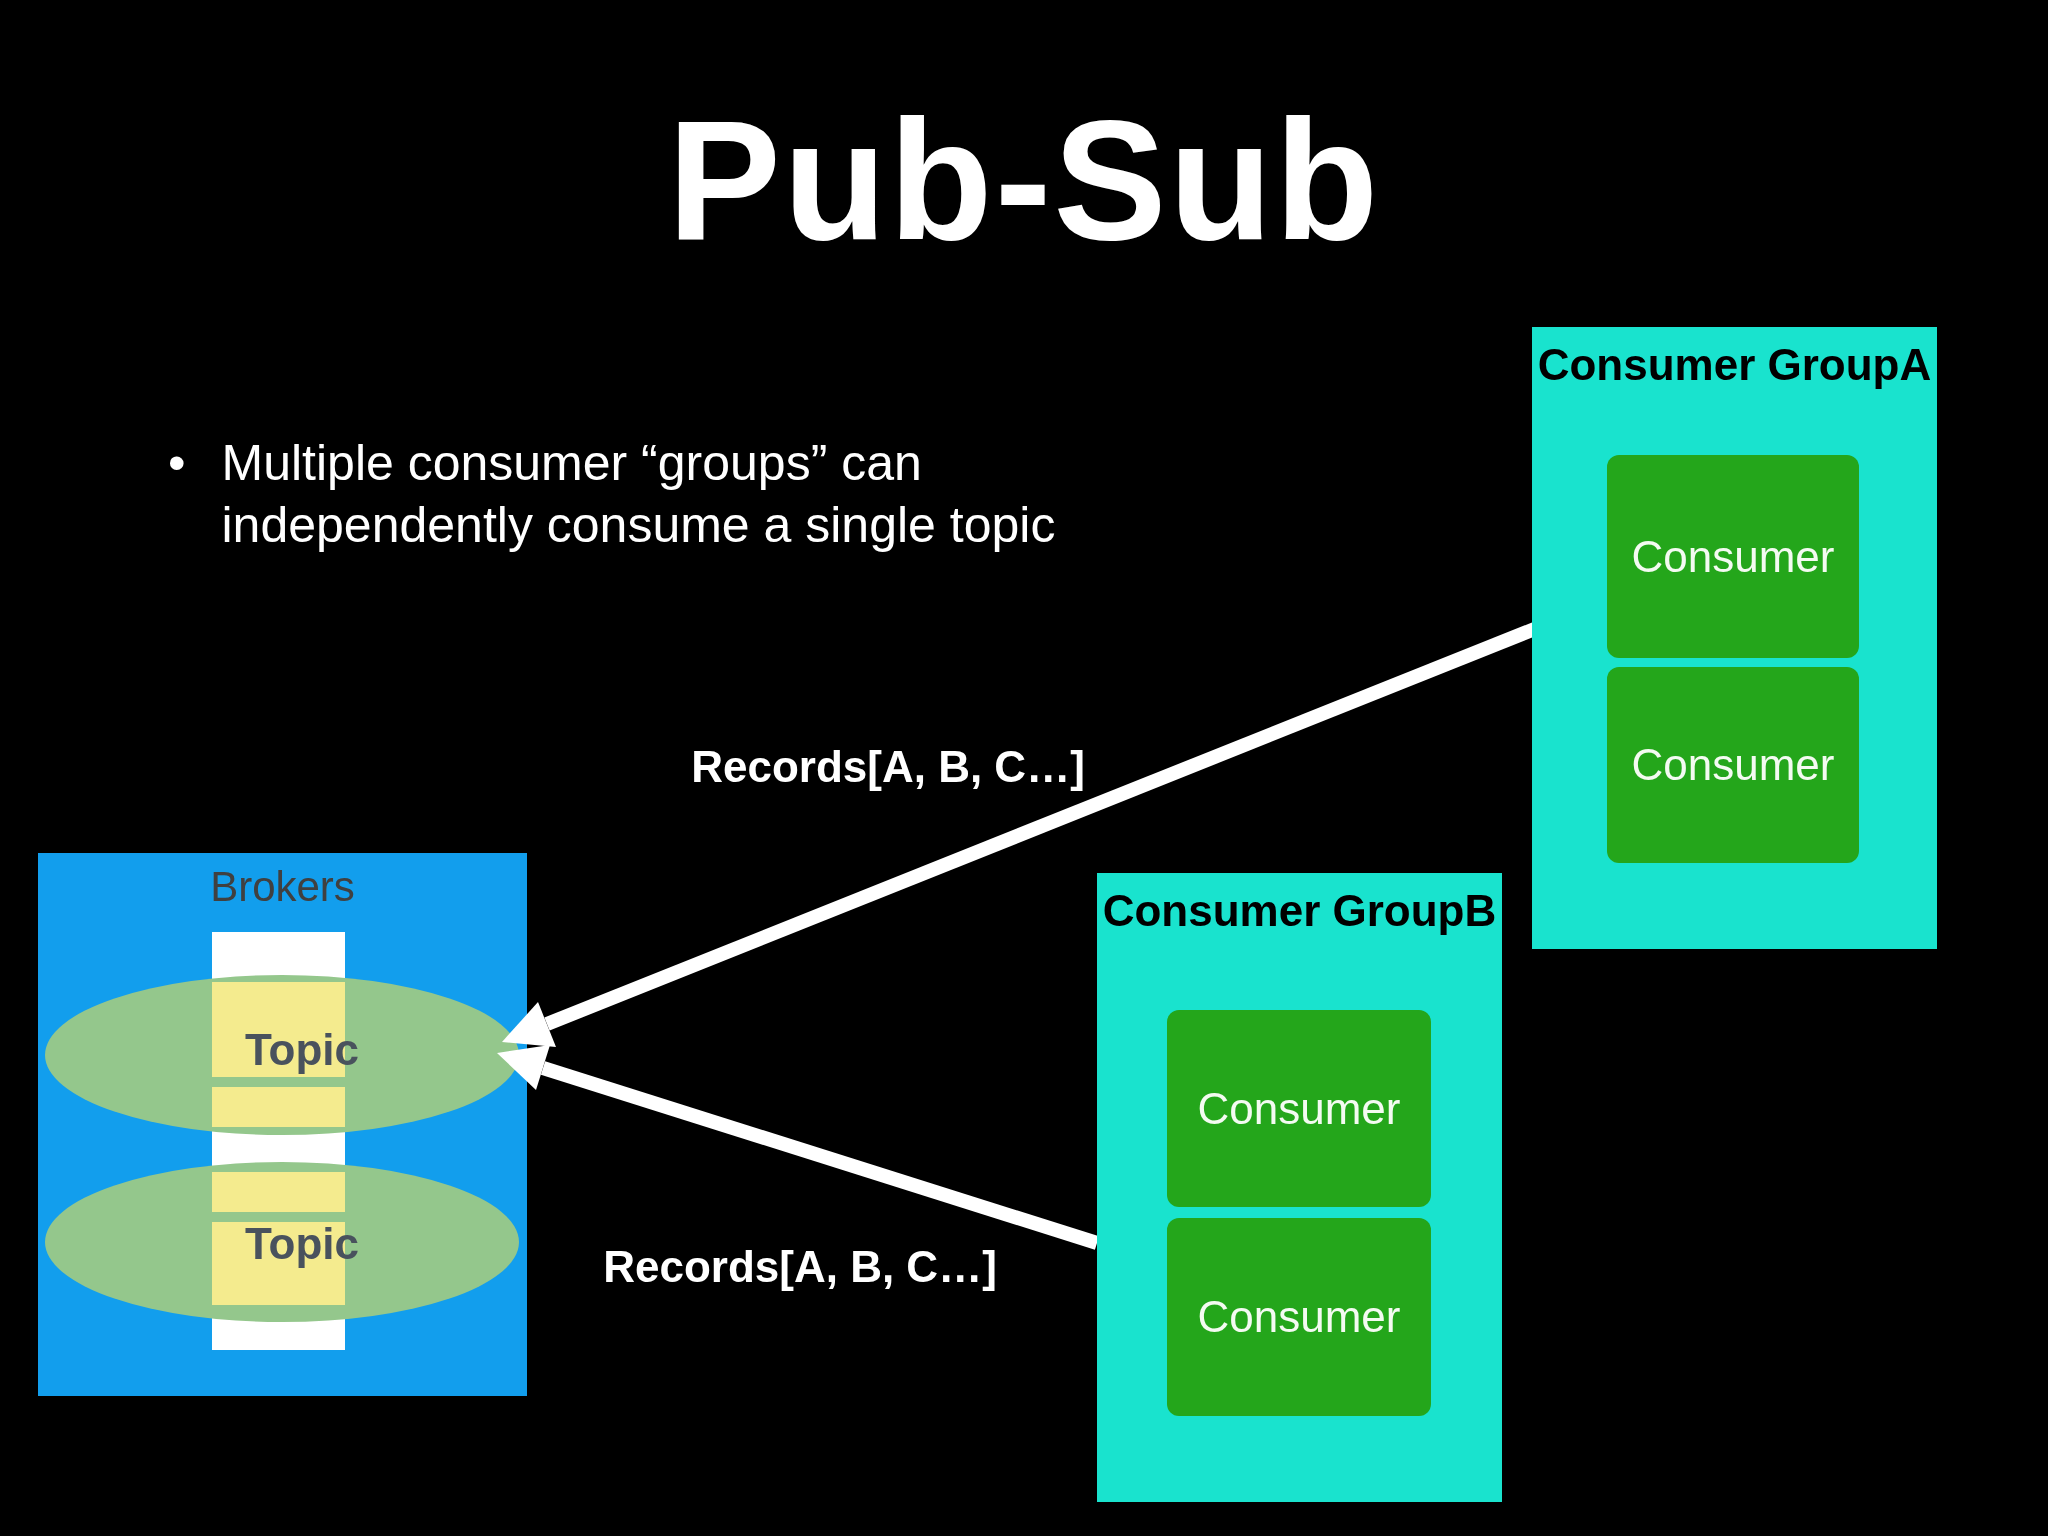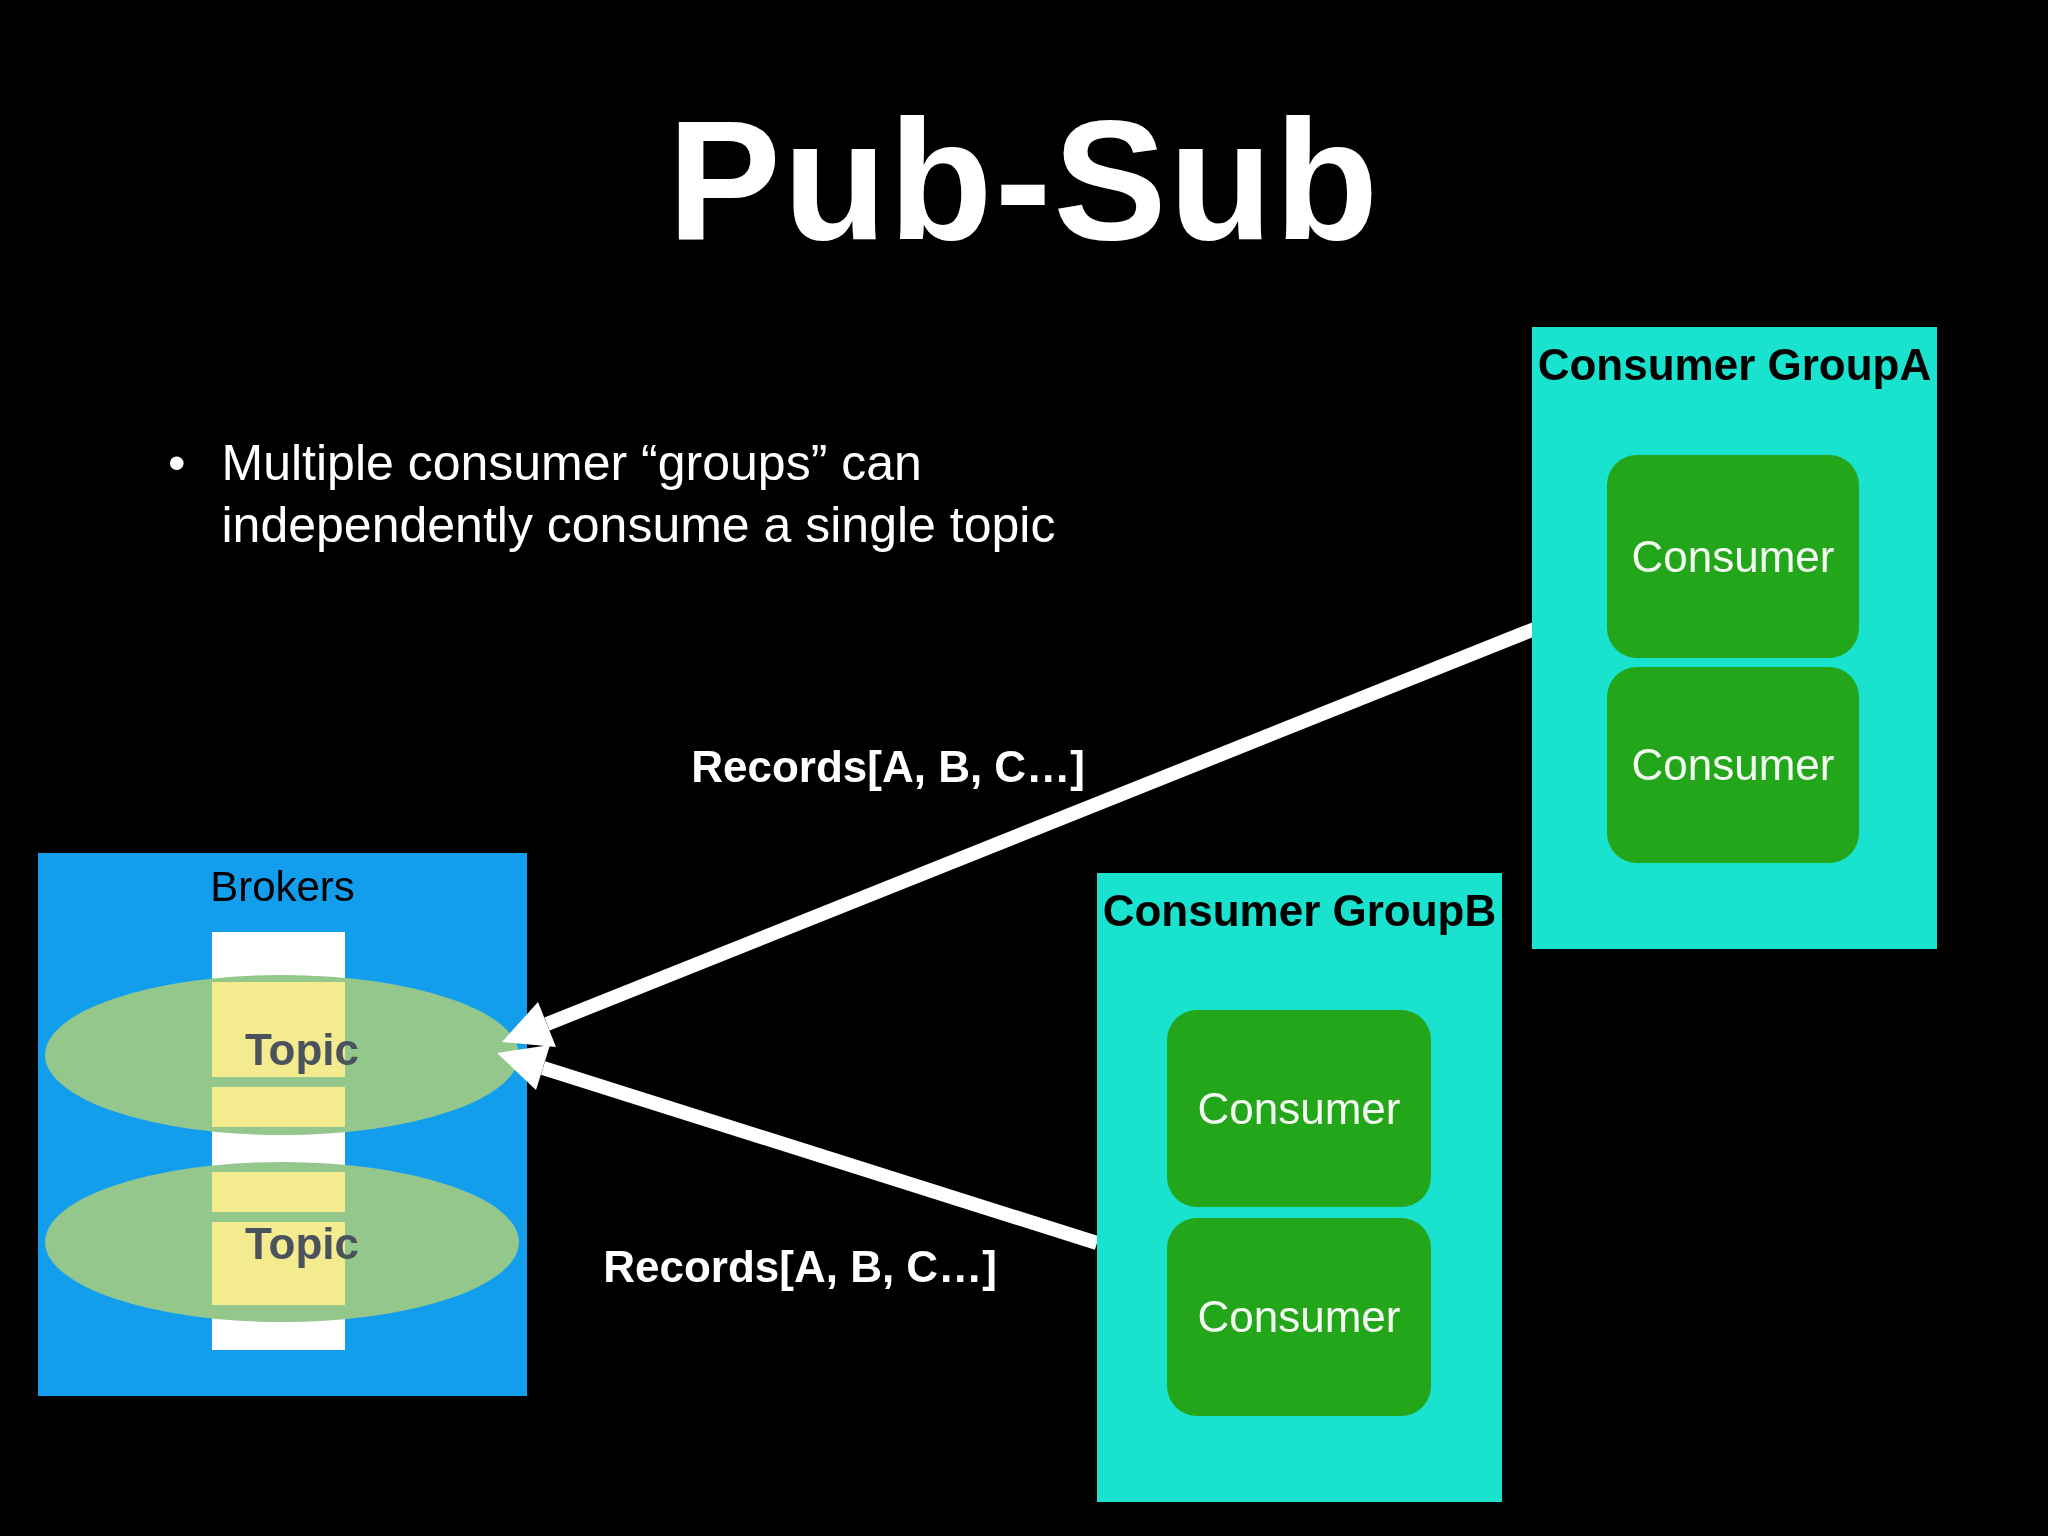--- a/index.html
+++ b/index.html
@@ -15,21 +15,21 @@
     font-size:170px;font-weight:bold;color:#fff;letter-spacing:2px;margin-top:20px;
   }
 
   
   #bullet-row{top:432px;left:168px;width:1000px;display:flex;color:#fff;}
   #bullet-marker{font-size:50px;line-height:62px;margin-right:36px;}
   #bullet-text{font-size:50px;line-height:62px;}
 
   
   #brokers-box{left:38px;top:853px;width:489px;height:543px;background:#129EED;z-index:2;}
-  #brokers-label{top:10px;left:0;width:100%;text-align:center;color:#000000;font-size:42px;}
+  #brokers-label{top:10px;left:0;width:100%;text-align:center;color:#404040;font-size:42px;}
   #partition-column{left:174px;top:79px;width:133px;height:418px;background:#fff;}
   .topic-ellipse{left:7px;width:474px;height:160px;background:#94C78C;border-radius:50%;}
   #topic-ellipse-1{top:122px;}
   #topic-ellipse-2{top:309px;}
   .partition{left:174px;width:133px;background:#F4EB8E;}
   #part-a1{top:129px;height:95px;}
   #part-a2{top:234px;height:40px;}
   #part-b1{top:319px;height:40px;}
   #part-b2{top:369px;height:83px;}
   .topic-label{
@@ -49,21 +49,21 @@
 
   
   .group-box{width:405px;background:#19E3CE;z-index:7;}
   #group-a{left:1532px;top:327px;height:622px;}
   #group-b{left:1097px;top:873px;height:629px;}
   .group-label{
     position:absolute;top:13px;left:0;width:100%;text-align:center;
     color:#000;font-size:44px;font-weight:bold;
   }
   .consumer-box{
-    position:absolute;background:#24A61B;border-radius:30px;
+    position:absolute;background:#24A61B;border-radius:12px;
     display:flex;align-items:center;justify-content:center;
     color:#F4FBF2;font-size:44px;
   }
   #group-a .consumer-box{left:75px;width:252px;}
   #consumer-a1{top:128px;height:203px;}
   #consumer-a2{top:340px;height:196px;}
   #group-b .consumer-box{left:70px;width:264px;}
   #consumer-b1{top:137px;height:197px;}
   #consumer-b2{top:345px;height:198px;}
 </style>

